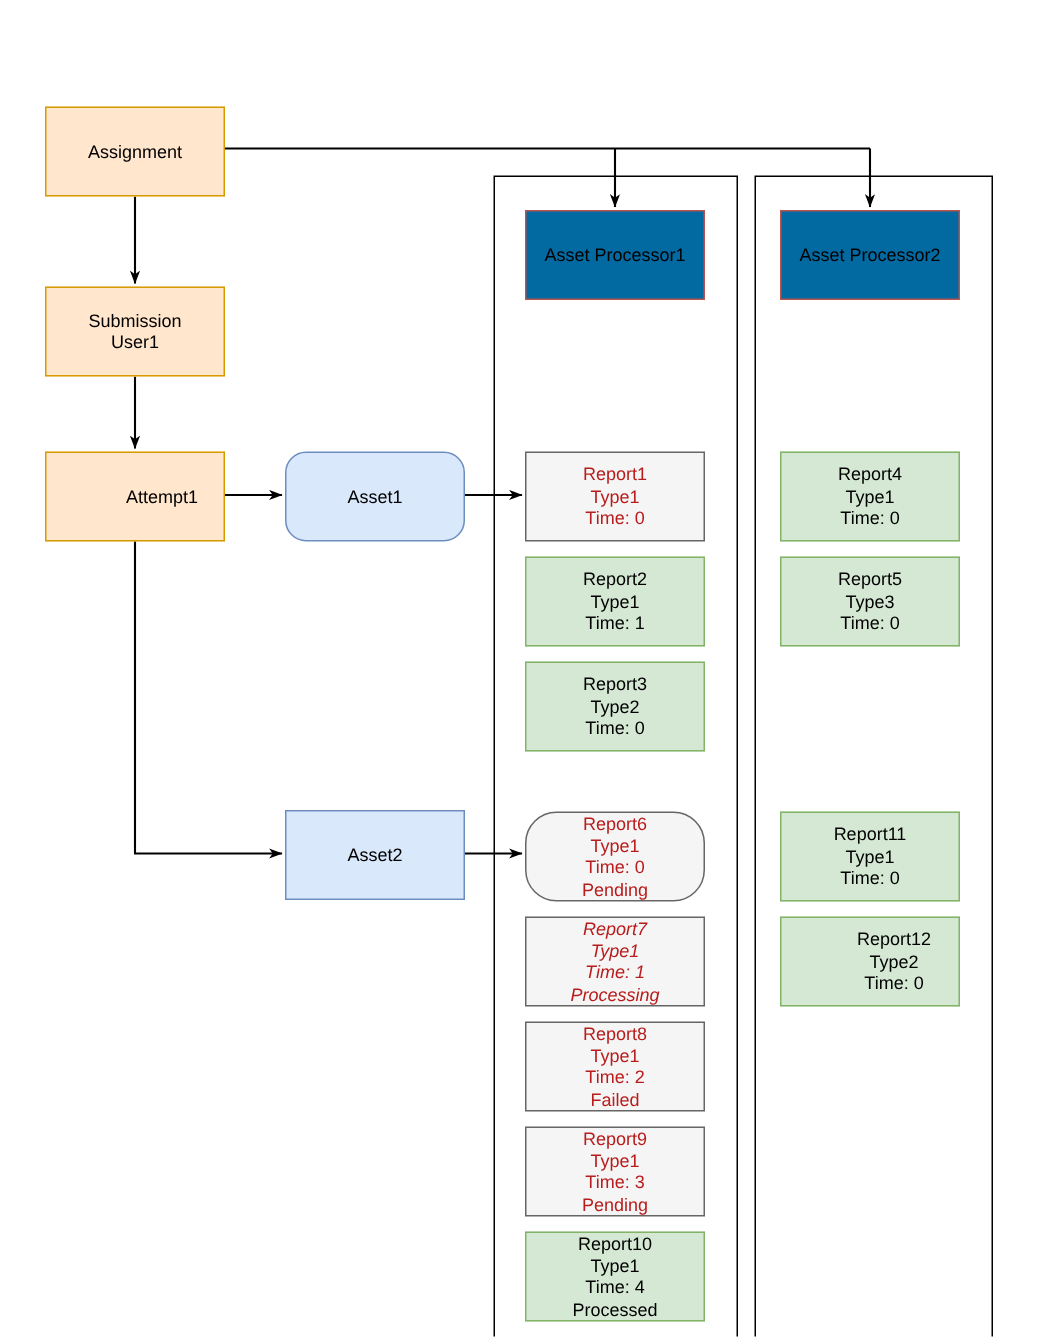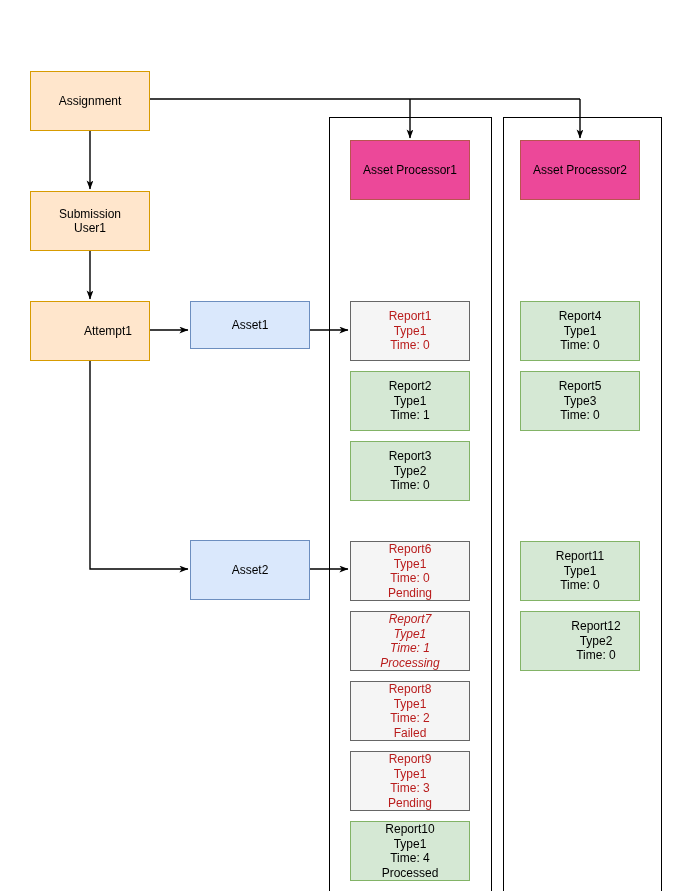--- a/index.html
+++ b/index.html
@@ -32,21 +32,21 @@
     font-size: 12px;
     line-height: 14.5px;
     color: #000000;
     z-index: 3;
     border-width: 1px;
     border-style: solid;
   }
   .node .ln { display: block; white-space: nowrap; }
   .orange { background: #ffe6cc; border-color: #d79b00; }
   .blue   { background: #dae8fc; border-color: #6c8ebf; }
-  .pink   { background: #ec4899; border-color: #b85450; }
+  .pink   { background: #0369a1; border-color: #b85450; }
   .green  { background: #d5e8d4; border-color: #82b366; align-items: center; }
   .grey   { background: #f5f5f5; border-color: #666666; color: #b91c1c; }
   .container {
     position: absolute;
     box-sizing: border-box;
     background: #ffffff;
     border: 1.6px solid #000000;
     z-index: 1;
   }
   svg.edges {
@@ -98,21 +98,21 @@
 
   <div class="node orange" style="left:30px; top:151px; width:120px; height:60px;">
     <span class="ln">Submission</span>
     <span class="ln">User1</span>
   </div>
 
   <div class="node orange" style="left:30px; top:261px; width:120px; height:60px;padding-left:36px;">
     <span class="ln">Attempt1</span>
   </div>
 
-  <div class="node blue" style="left:190px; top:261px; width:120px; height:48px;">
+  <div class="node blue" style="left:190px; top:261px; width:120px; height:60px;border-radius:14px;">
     <span class="ln">Asset1</span>
   </div>
 
   <div class="node blue" style="left:190px; top:500px; width:120px; height:60px;">
     <span class="ln">Asset2</span>
   </div>
 
   <div class="node pink" style="left:350px; top:100px; width:120px; height:60px;">
     <span class="ln">Asset Processor1</span>
   </div>
@@ -132,21 +132,21 @@
     <span class="ln">Type1</span>
     <span class="ln">Time: 1</span>
   </div>
 
   <div class="node green" style="left:350px; top:401px; width:120px; height:60px;">
     <span class="ln">Report3</span>
     <span class="ln">Type2</span>
     <span class="ln">Time: 0</span>
   </div>
 
-  <div class="node grey" style="left:350px; top:501px; width:120px; height:60px;">
+  <div class="node grey" style="left:350px; top:501px; width:120px; height:60px;border-radius:21px;">
     <span class="ln">Report6</span>
     <span class="ln">Type1</span>
     <span class="ln">Time: 0</span>
     <span class="ln">Pending</span>
   </div>
 
   <div class="node grey" style="left:350px; top:571px; width:120px; height:60px;font-style:italic;">
     <span class="ln">Report7</span>
     <span class="ln">Type1</span>
     <span class="ln">Time: 1</span>

